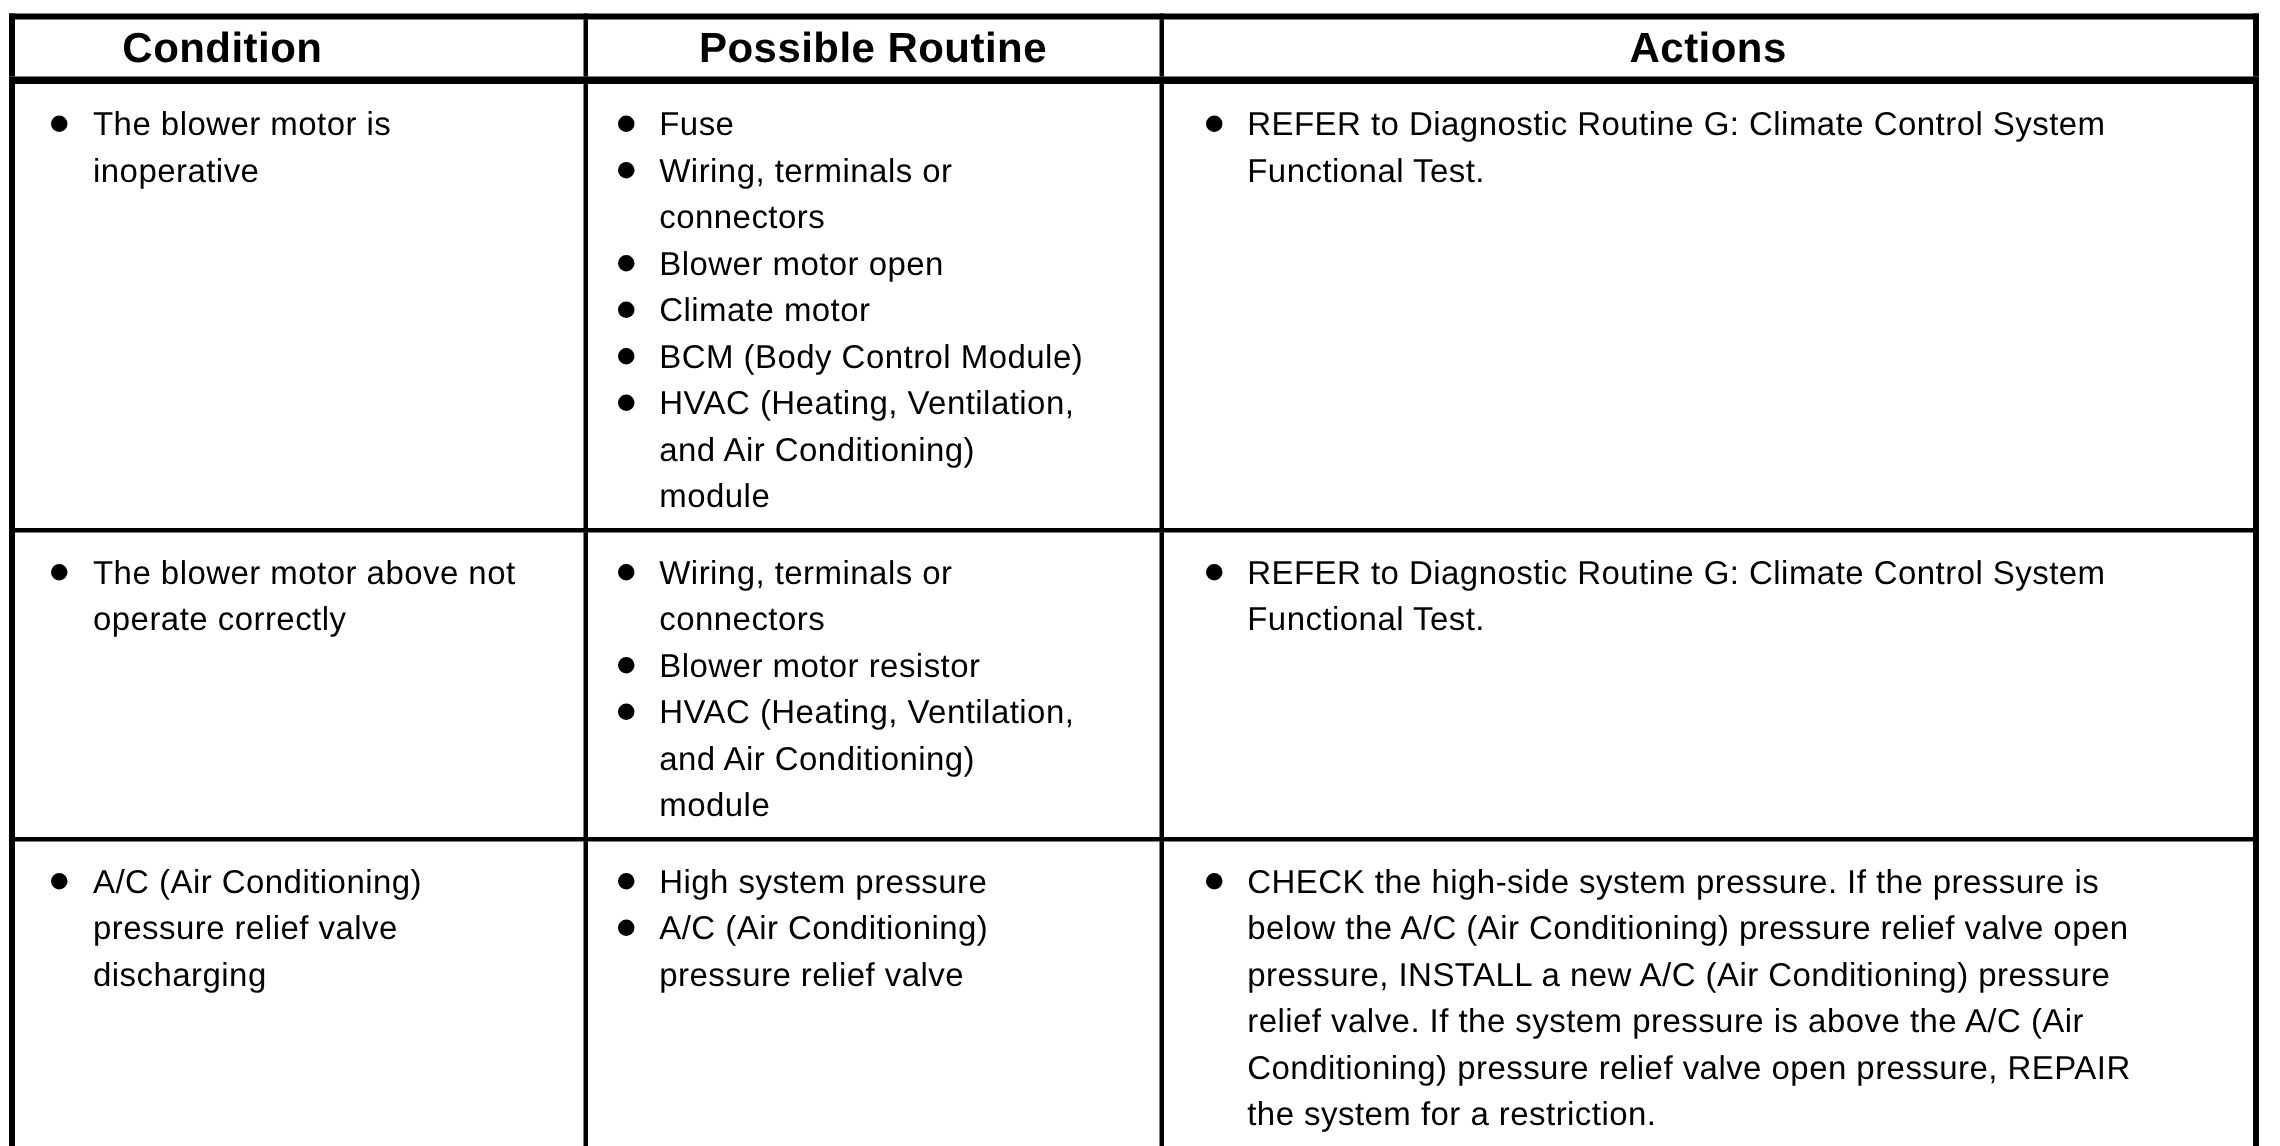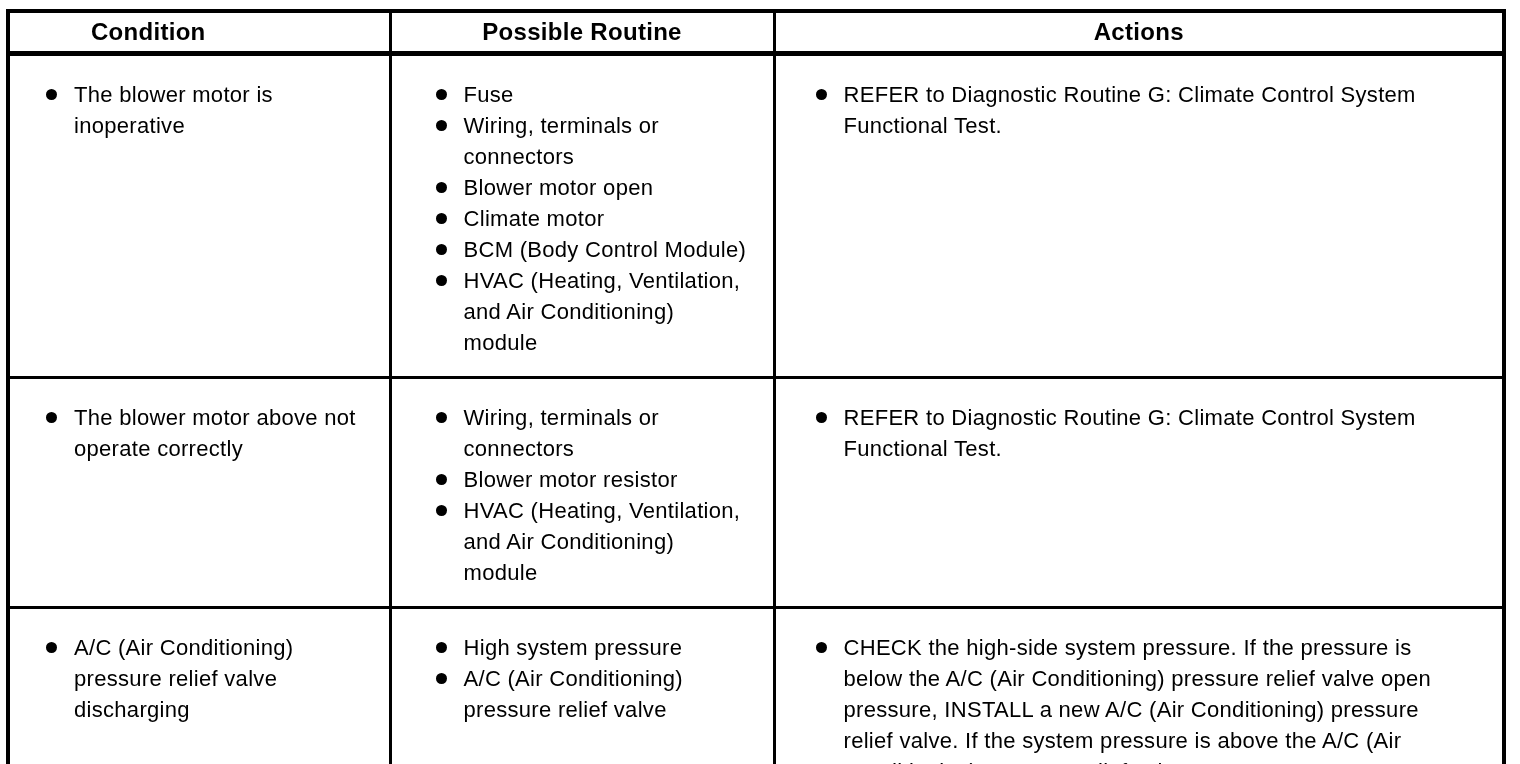--- a/index.html
+++ b/index.html
@@ -22,40 +22,40 @@
     border-bottom-width: 6px;
   }
   col.c1 { width: 382px; }
   col.c2 { width: 384px; }
   th {
     border: 3px solid #000;
     border-bottom: 5px solid #000;
     height: 42px;
     vertical-align: middle;
     text-align: center;
-    font-size: 24px;
+    font-size: 28px;
     font-weight: bold;
     letter-spacing: 0.3px;
     padding: 0;
   }
   th.condition { padding-right: 102px; }
   td {
     border: 3px solid #000;
     vertical-align: top;
     padding: 0;
   }
   tr.r1 { height: 300px; }
   tr.r2 { height: 200px; }
   tr.r3 { height: 196px; }
   ul.blist {
     list-style: none;
-    margin: 12px;
+    margin: 0;
     padding: 11px 4px 6px 24px;
   }
-  td.sources ul.blist { padding-left: 32px; }
+  td.sources ul.blist { padding-left: 20px; }
   td.actions ul.blist { padding-left: 28px; }
   ul.blist li { display: flex; align-items: flex-start; }
   .bullet {
     flex: 0 0 11px;
     width: 11px; height: 11px;
     border-radius: 50%;
     background: #000;
     margin: 10px 17px 0 0;
   }
   .itxt {

